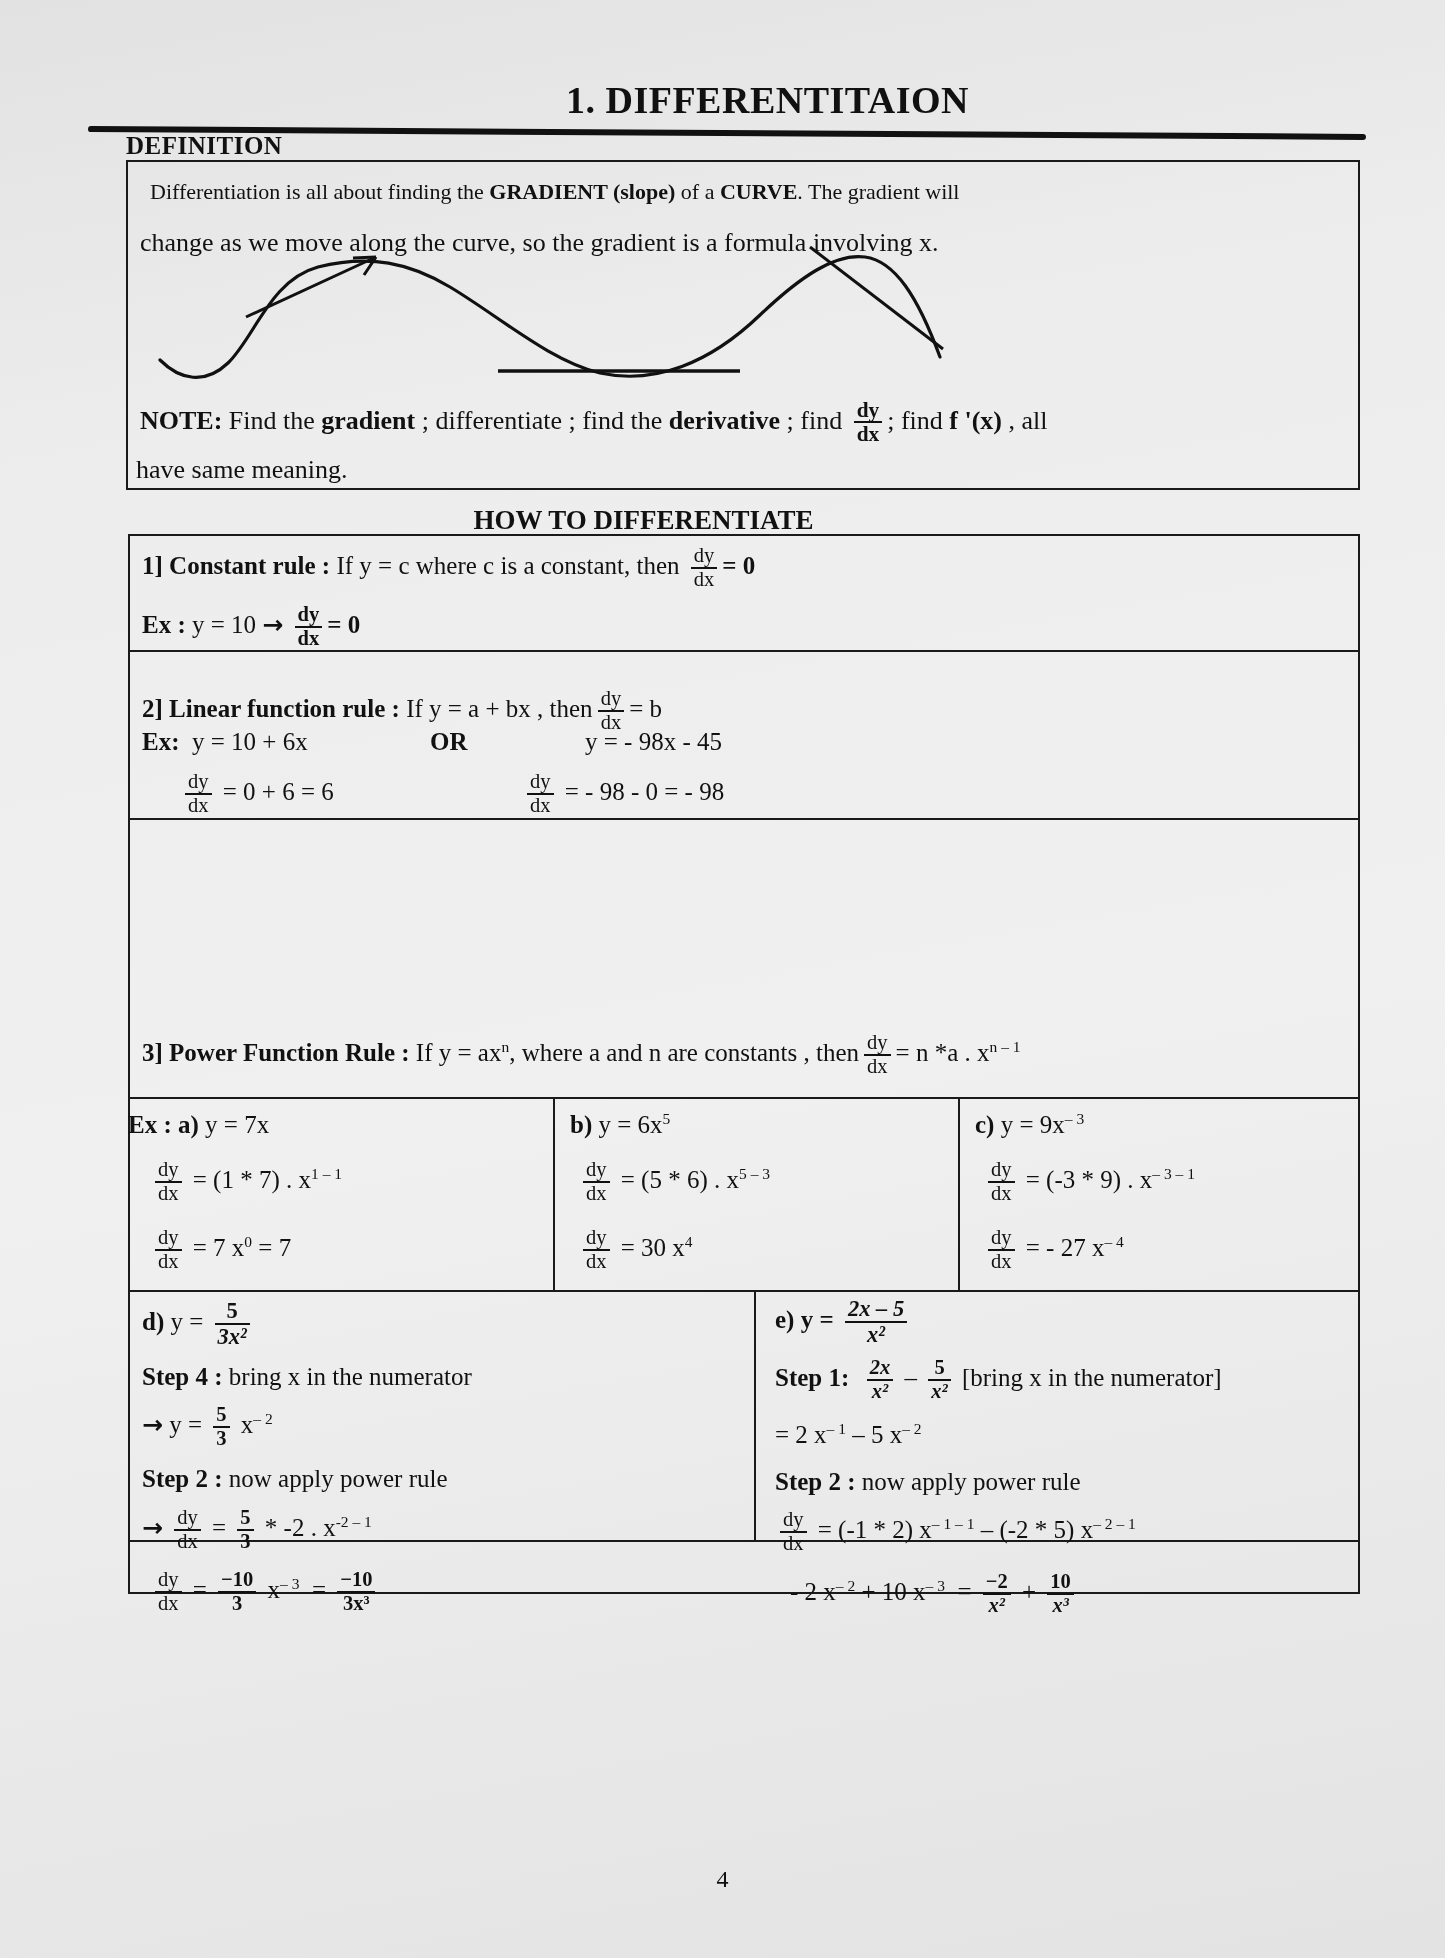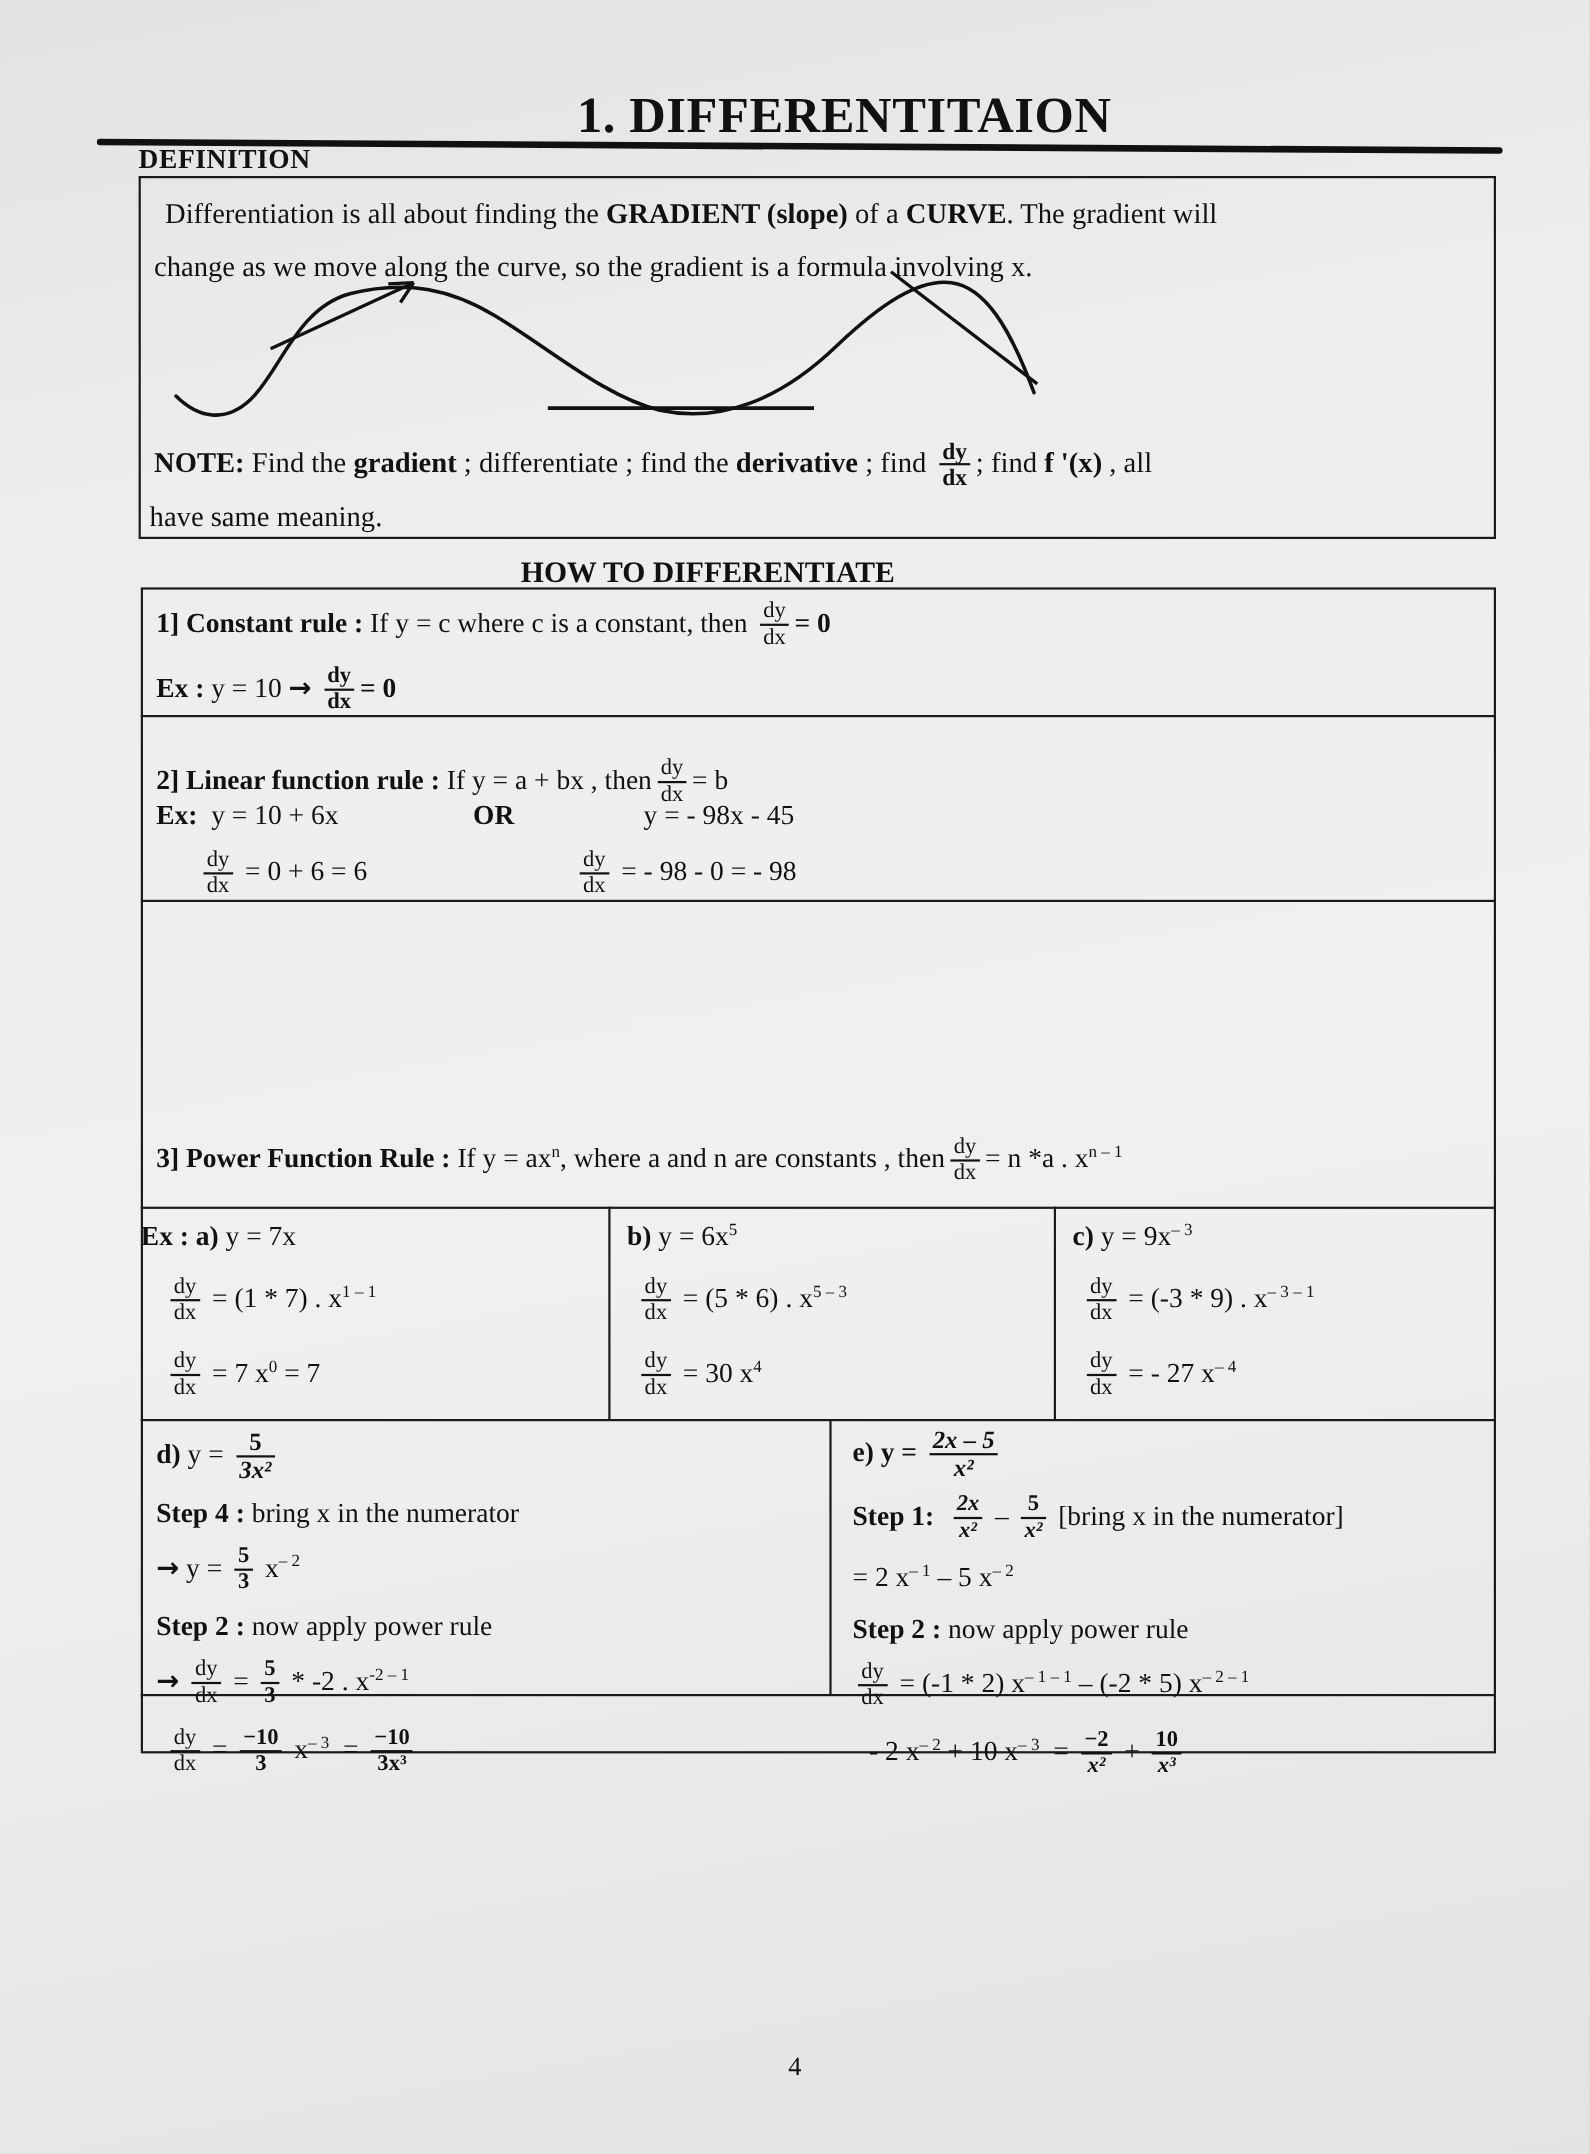--- a/index.html
+++ b/index.html
@@ -17,21 +17,21 @@
   }
   .sheet{
     position:absolute;
     left:0;top:0;right:0;bottom:0;
   }
   
   .title{
     position:absolute;left:0;right:0;top:78px;
     text-align:center;
     font-weight:bold;
-    font-size:46px;
+    font-size:38px;
     letter-spacing:.5px;
     padding-left:90px;
     font-family:Liberation Serif, serif;
   }
   .title-rule{
     position:absolute;left:88px;top:130px;width:1278px;height:6px;
     background:#111;
     border-radius:3px;
     transform:rotate(0.35deg);
   }
@@ -89,21 +89,21 @@
 <div class="page">
  <div class="sheet">
 
   <div class="title">1. DIFFERENTITAION</div>
   <div class="title-rule"></div>
   <div class="def-label">DEFINITION</div>
 
   <div class="box" style="left:126px;top:160px;width:1234px;height:330px;">
   </div>
 
-  <div class="tw" style="left:150px;top:174px;width:1180px;font-size:26px;">
+  <div class="tw" style="left:150px;top:174px;width:1180px;font-size:22px;">
     <span>Differentiation is all about finding the </span><span class="b">GRADIENT (slope)</span><span> of a </span><span class="b">CURVE</span><span>. The gradient will</span>
   </div>
   <div class="tw" style="left:140px;top:222px;width:1180px;font-size:26px;">change as we move along the curve, so the gradient is a formula involving x.</div>
 
   <div class="figure" style="left:150px;top:245px;width:830px;height:145px;">
     <svg width="830" height="145" viewBox="0 0 830 145">
       <path d="M10,115 C30,135 55,140 78,118 C105,92 120,35 168,22
                C220,9 260,18 300,42 C350,72 400,116 450,128
                C505,140 560,118 610,70 C650,32 685,8 715,12
                C745,16 768,52 790,112" fill="none" stroke="#111" stroke-width="3.2" stroke-linecap="round"></path>

